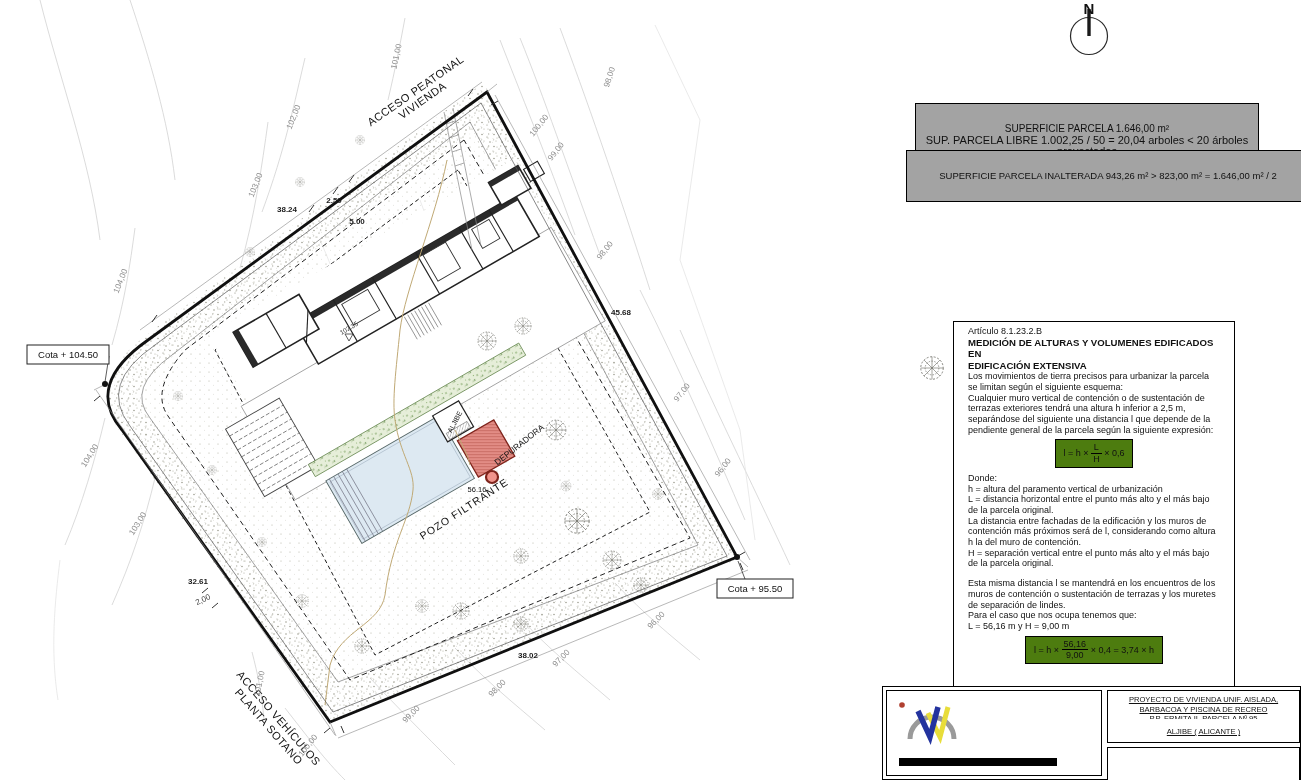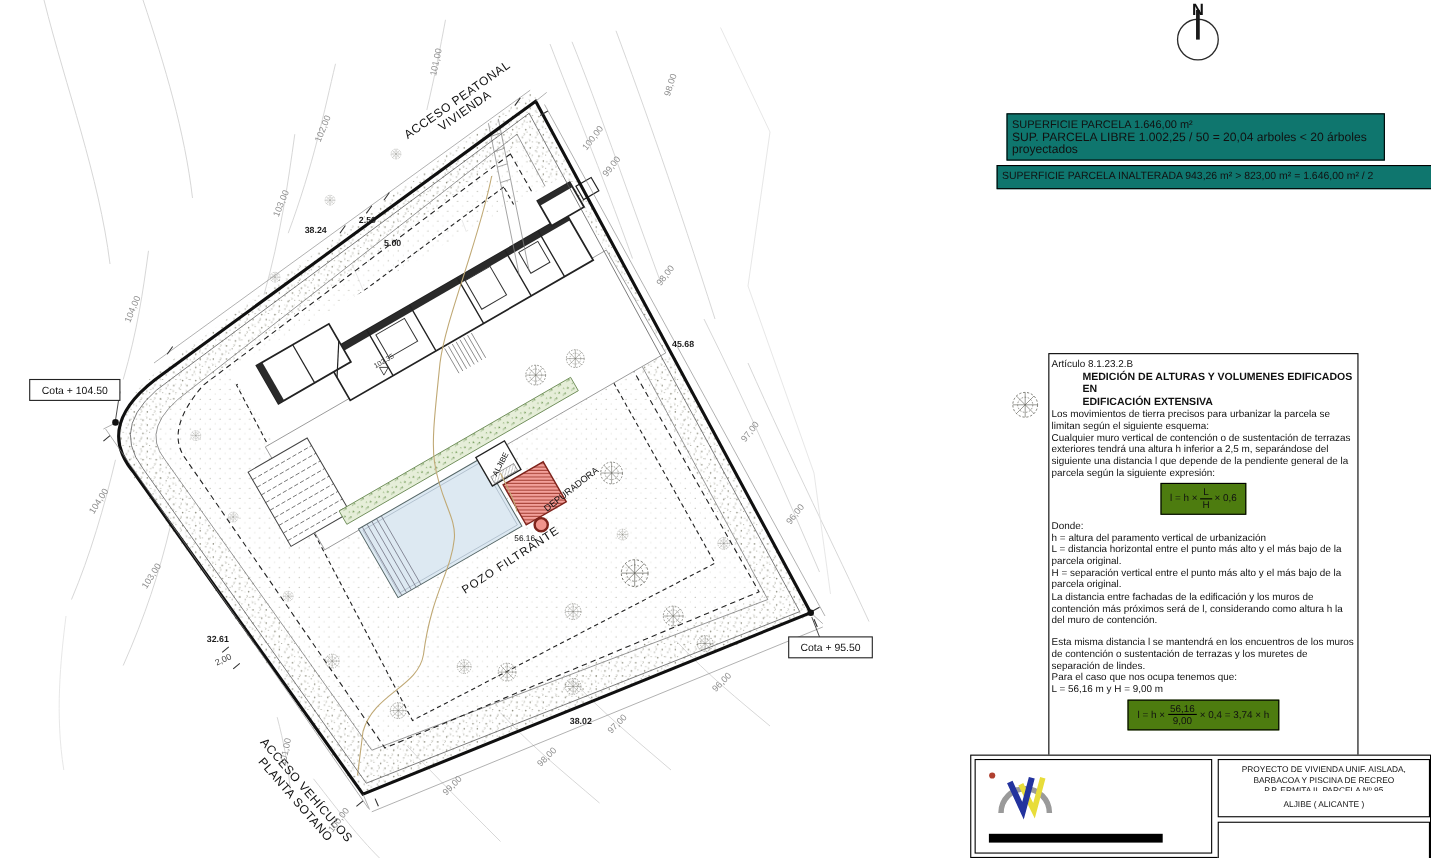--- a/index.html
+++ b/index.html
@@ -6,45 +6,45 @@
     font-family:"Liberation Sans", sans-serif;color:#111;}
   .sheet{position:relative;width:1301px;height:780px;background:#fff;}
   svg{position:absolute;left:0;top:0;}
   svg text{font-family:"Liberation Sans", sans-serif;}
   .ctl{fill:#8f8f8f;font-size:8.3px;}
   .dim{fill:#1a1a1a;font-size:8px;font-weight:bold;}
   .dimthin{fill:#444;font-size:8px;}
   .lbl{fill:#111;}
   .cotatxt{fill:#111;font-size:9.5px;}
   
-  .info-box{position:absolute;border:1.6px solid #000;background:#0f766e;text-align:left;
-    padding:3px 4px;box-sizing:border-box;}
+  .info-box{position:absolute;border:1.6px solid #000;background:#a3a3a3;text-align:center;
+    padding:18px 4px;box-sizing:border-box;}
   .info-box .l1{font-size:10px;line-height:13px;}
   .info-box .l2{font-size:11px;line-height:11px;}
   .info-box.b2{font-size:9.5px;line-height:14px;}
   
   .article{position:absolute;left:953px;top:321px;width:282px;height:423px;border:1.8px solid #000;
-    background:#fff;box-sizing:border-box;padding:4px 2px;font-size:9px;line-height:10.7px;}
+    background:#fff;box-sizing:border-box;padding:4px 14px;font-size:9px;line-height:10.7px;}
   .article p{margin:0;}
-  .article .ttl{font-weight:bold;font-size:9.6px;line-height:11.5px;margin-left:28px;}
+  .article .ttl{font-weight:bold;font-size:9.6px;line-height:11.5px;}
   .article .sp{height:9px;}
   .formula{text-align:center;margin:4px 0 5px 0;}
   .fbox{display:inline-block;border:1px solid #000;padding:2px 8px;background:#4d7c0f;}
   .frac{display:inline-block;vertical-align:middle;text-align:center;}
   .frac .num{display:block;border-bottom:1px solid #000;padding:0 2px;}
   .frac .den{display:block;padding:0 2px;}
   
   .tblock{position:absolute;left:882px;top:686px;width:419px;height:94px;border:1.6px solid #000;
     box-sizing:border-box;background:#fff;}
   .tb-left{position:absolute;left:3px;top:3px;width:216px;height:86px;border:1px solid #000;
     box-sizing:border-box;}
   .tb-right{position:absolute;left:222px;top:0px;width:197px;height:94px;}
   .tb-box{position:absolute;left:2px;width:193px;border:1.4px solid #000;box-sizing:border-box;
     background:#fff;}
-  .tb-project{top:3px;height:53px;text-align:center;font-size:7.6px;line-height:9.5px;padding-top:4px;}
+  .tb-project{top:3px;height:53px;text-align:center;font-size:7.6px;line-height:9.5px;padding-top:4px;text-decoration:underline;}
   .tb-empty{top:60px;height:40px;}
   .clipline{height:5px;overflow:hidden;}
   .tb-loc{margin-top:8px;}
   .redact{position:absolute;left:12px;bottom:9px;width:158px;height:8px;background:#000;}
   .logo{position:absolute;right:6px;top:4px;}
 </style>
 </head>
 <body>
 
 <div class="sheet">
@@ -300,22 +300,22 @@
   <div class="formula">
     <span class="fbox">
       <span>l = h ×</span>
       <span class="frac"><span class="num">L</span><span class="den">H</span></span>
       <span>× 0,6</span>
     </span>
   </div>
   <p>Donde:</p>
   <p>h = altura del paramento vertical de urbanización</p>
   <p>L = distancia horizontal entre el punto más alto y el más bajo de la parcela original.</p>
+  <p>La distancia entre fachadas de la edificación y los muros de contención más próximos será de l, considerando como altura h la del muro de contención.</p>
   <p>H = separación vertical entre el punto más alto y el más bajo de la parcela original.</p>
-  <p>La distancia entre fachadas de la edificación y los muros de contención más próximos será de l, considerando como altura h la del muro de contención.</p>
   <div class="sp"></div>
   <p>Esta misma distancia l se mantendrá en los encuentros de los muros de contención o sustentación de terrazas y los muretes de separación de lindes.</p>
   <p>Para el caso que nos ocupa tenemos que:</p>
   <p>L = 56,16 m    y    H = 9,00 m</p>
   <div class="formula">
     <span class="fbox">
       <span>l = h ×</span>
       <span class="frac"><span class="num">56,16</span><span class="den">9,00</span></span>
       <span>× 0,4 = 3,74 × h</span>
     </span>

